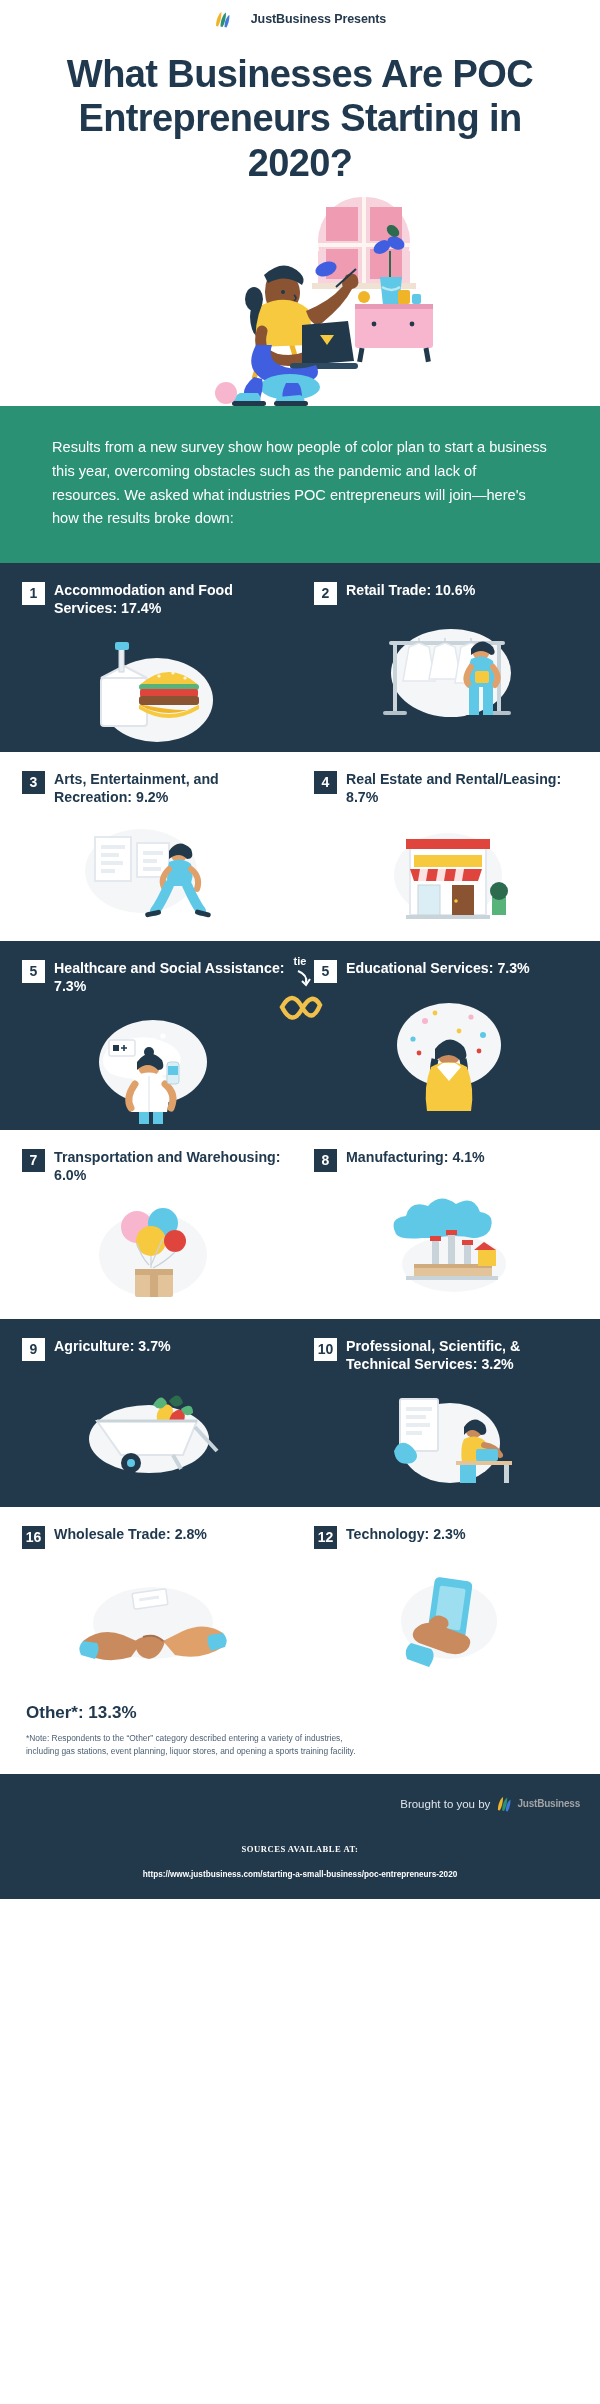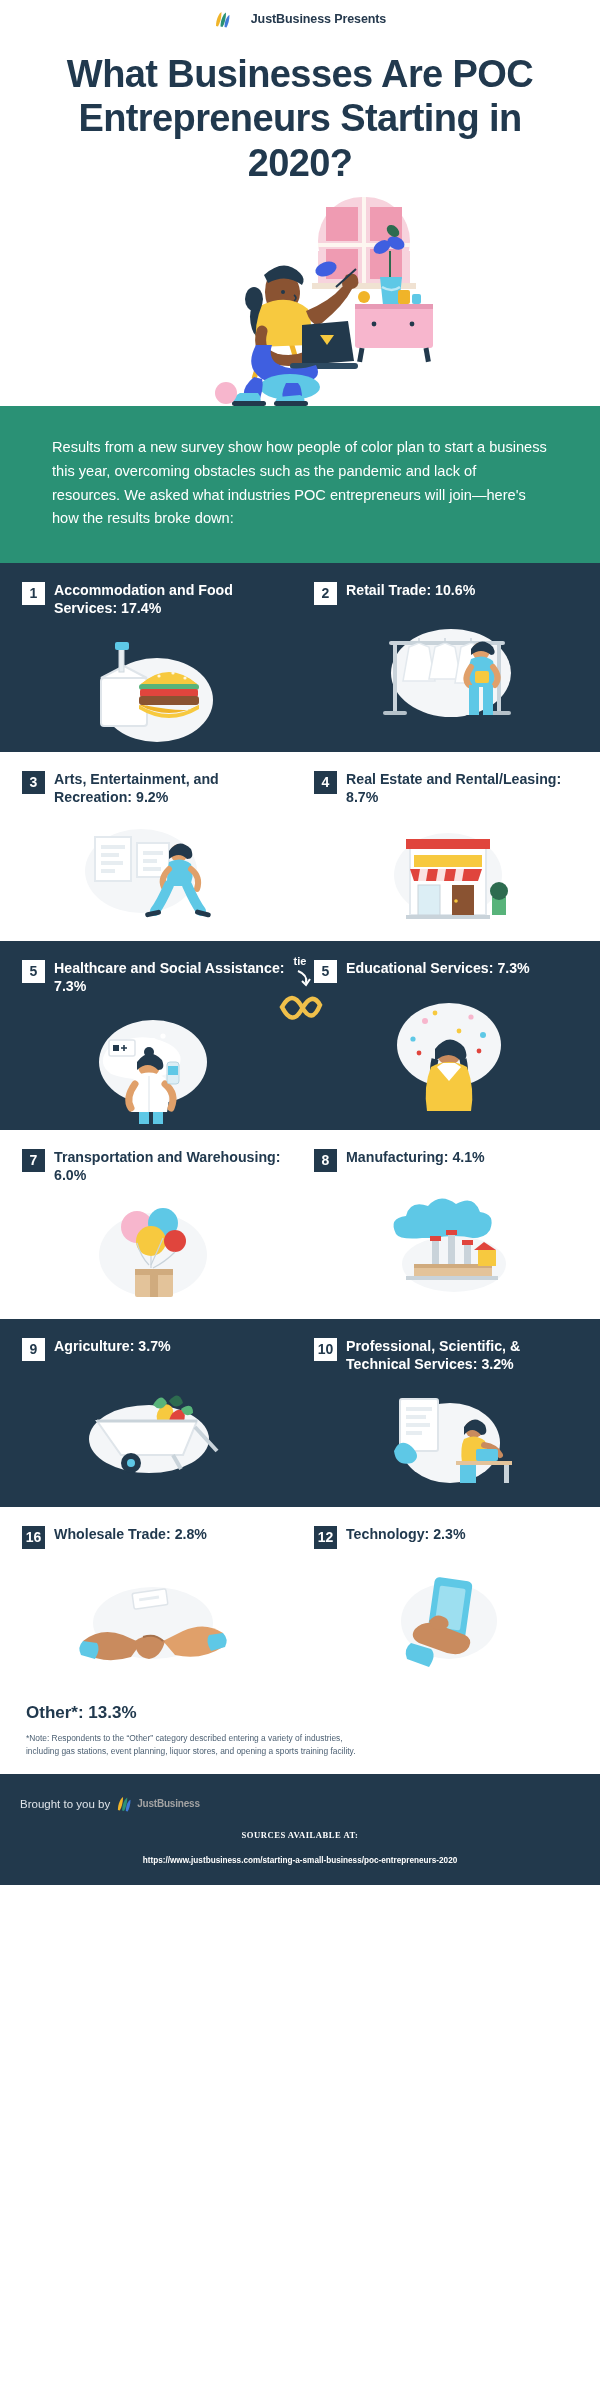--- a/index.html
+++ b/index.html
@@ -76,22 +76,22 @@
   .other-wrap { background:#fff; padding:20px 26px 16px; }
   .other-title { font-size:17px; font-weight:bold; color:#21394e; }
   .note {
     margin-top:9px; font-size:8.4px; line-height:1.5; color:#4b5f72;
     max-width:350px;
   }
 
   
   .footer { background:#22394c; padding:22px 20px 20px; text-align:center; }
   .footer-brand {
-    display:flex; align-items:center; justify-content:flex-start; gap:6px;
-    margin-bottom:18px;
+    display:flex; align-items:center; justify-content:flex-end; gap:6px;
+    margin-bottom:32px;
   }
   .footer-brand .pre { font-size:11.5px; color:#dfe4e9; }
   .footer-brand .fb-logo { width:15px; height:16px; display:block; }
   .footer-brand .fb-name {
     font-size:10px; font-weight:bold; color:#a3a3a3; letter-spacing:-0.2px;
   }
   .src-title {
     font-size:8.6px; font-weight:bold; color:#ffffff;
     letter-spacing:0.5px; margin-bottom:6px;font-family:Liberation Serif, serif;
   }

